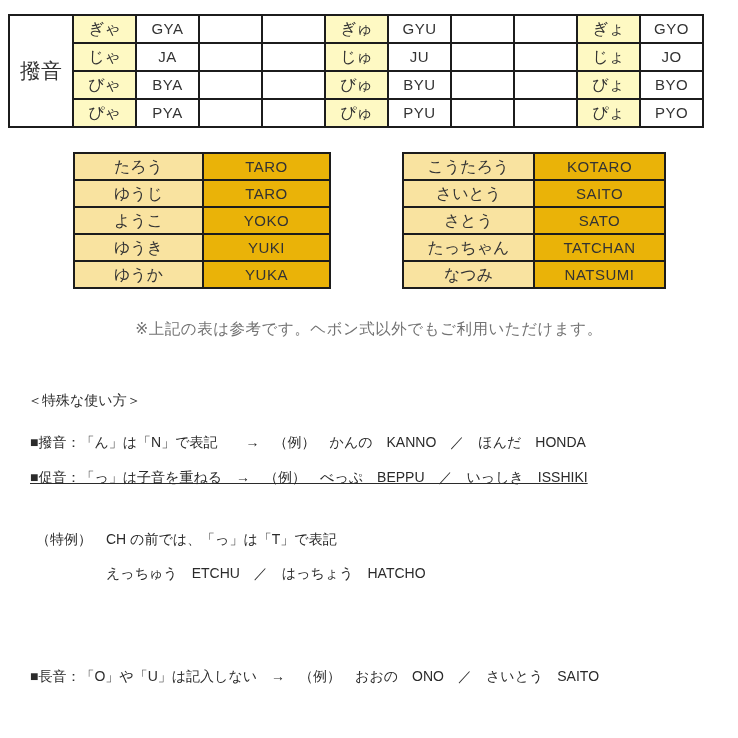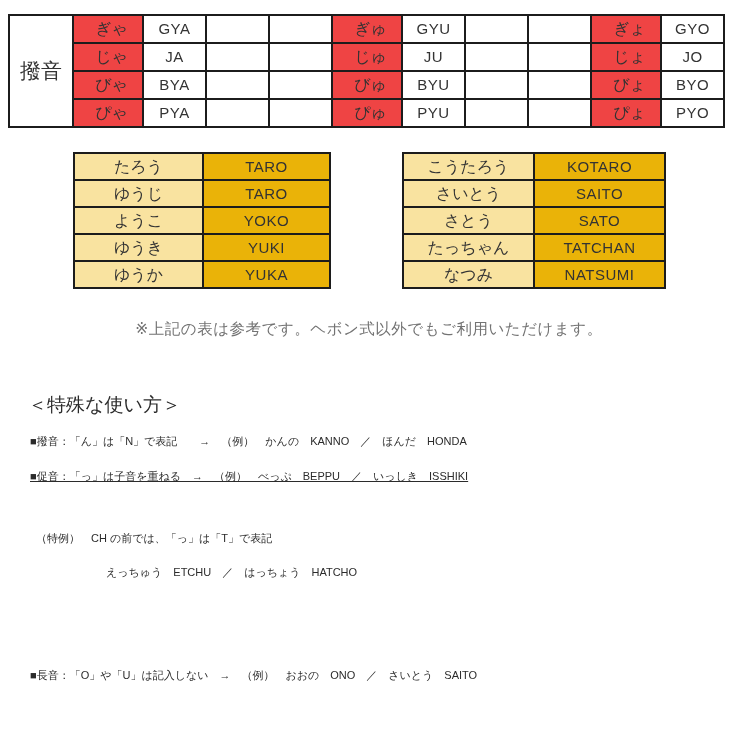--- a/index.html
+++ b/index.html
@@ -22,43 +22,43 @@
     font-size:16px;
     color:#333333;
     overflow:hidden;
     white-space:nowrap;
   }
 
   
   .top-table{left:8px;top:14px;}
   .top-table td{height:26px;line-height:26px;}
   .top-table td.rowlabel{width:62px;background:#ffffff;font-size:21px;}
-  .top-table td.kana{width:61px;background:#ef4444;padding-left:7px;}
+  .top-table td.kana{width:61px;background:#fef9c3;}
   .top-table td.rom{width:61px;background:#ffffff;font-size:15px;letter-spacing:0.5px;border-radius:9px;}
   .top-table td.emp{width:61px;background:#ffffff;}
 
   
   .name-table td{height:25px;line-height:25px;}
   .name-table td.kana{background:#f9e3a0;}
   .name-table td.rom{background:#eab308;font-size:15px;letter-spacing:0.5px;}
   .name-table-left{left:73px;top:152px;}
   .name-table-left td.kana{width:127px;}
   .name-table-left td.rom{width:125px;}
   .name-table-right{left:402px;top:152px;}
   .name-table-right td.kana{width:129px;}
   .name-table-right td.rom{width:129px;}
 
   .note-line{
     position:absolute;left:0;top:319px;width:100%;
     text-align:center;font-size:15.5px;color:#737373;
     letter-spacing:0.5px;
   }
 
-  .txt{position:absolute;font-size:11px;color:#2b2b2b;white-space:pre;}
-  .section-heading{left:28px;top:392px;font-size:19px;}
+  .txt{position:absolute;font-size:14px;color:#2b2b2b;white-space:pre;}
+  .section-heading{left:28px;top:392px;font-size:14px;}
   .line-hatsuon{left:30px;top:434px;}
   .line-sokuon{left:30px;top:469px;text-decoration:underline;}
   .special-label{left:36px;top:531px;}
   .special-example{left:106px;top:565px;}
   .line-choon{left:30px;top:632px;margin-top:36px;}
 </style>
 </head>
 <body>
 
 <div class="page">

